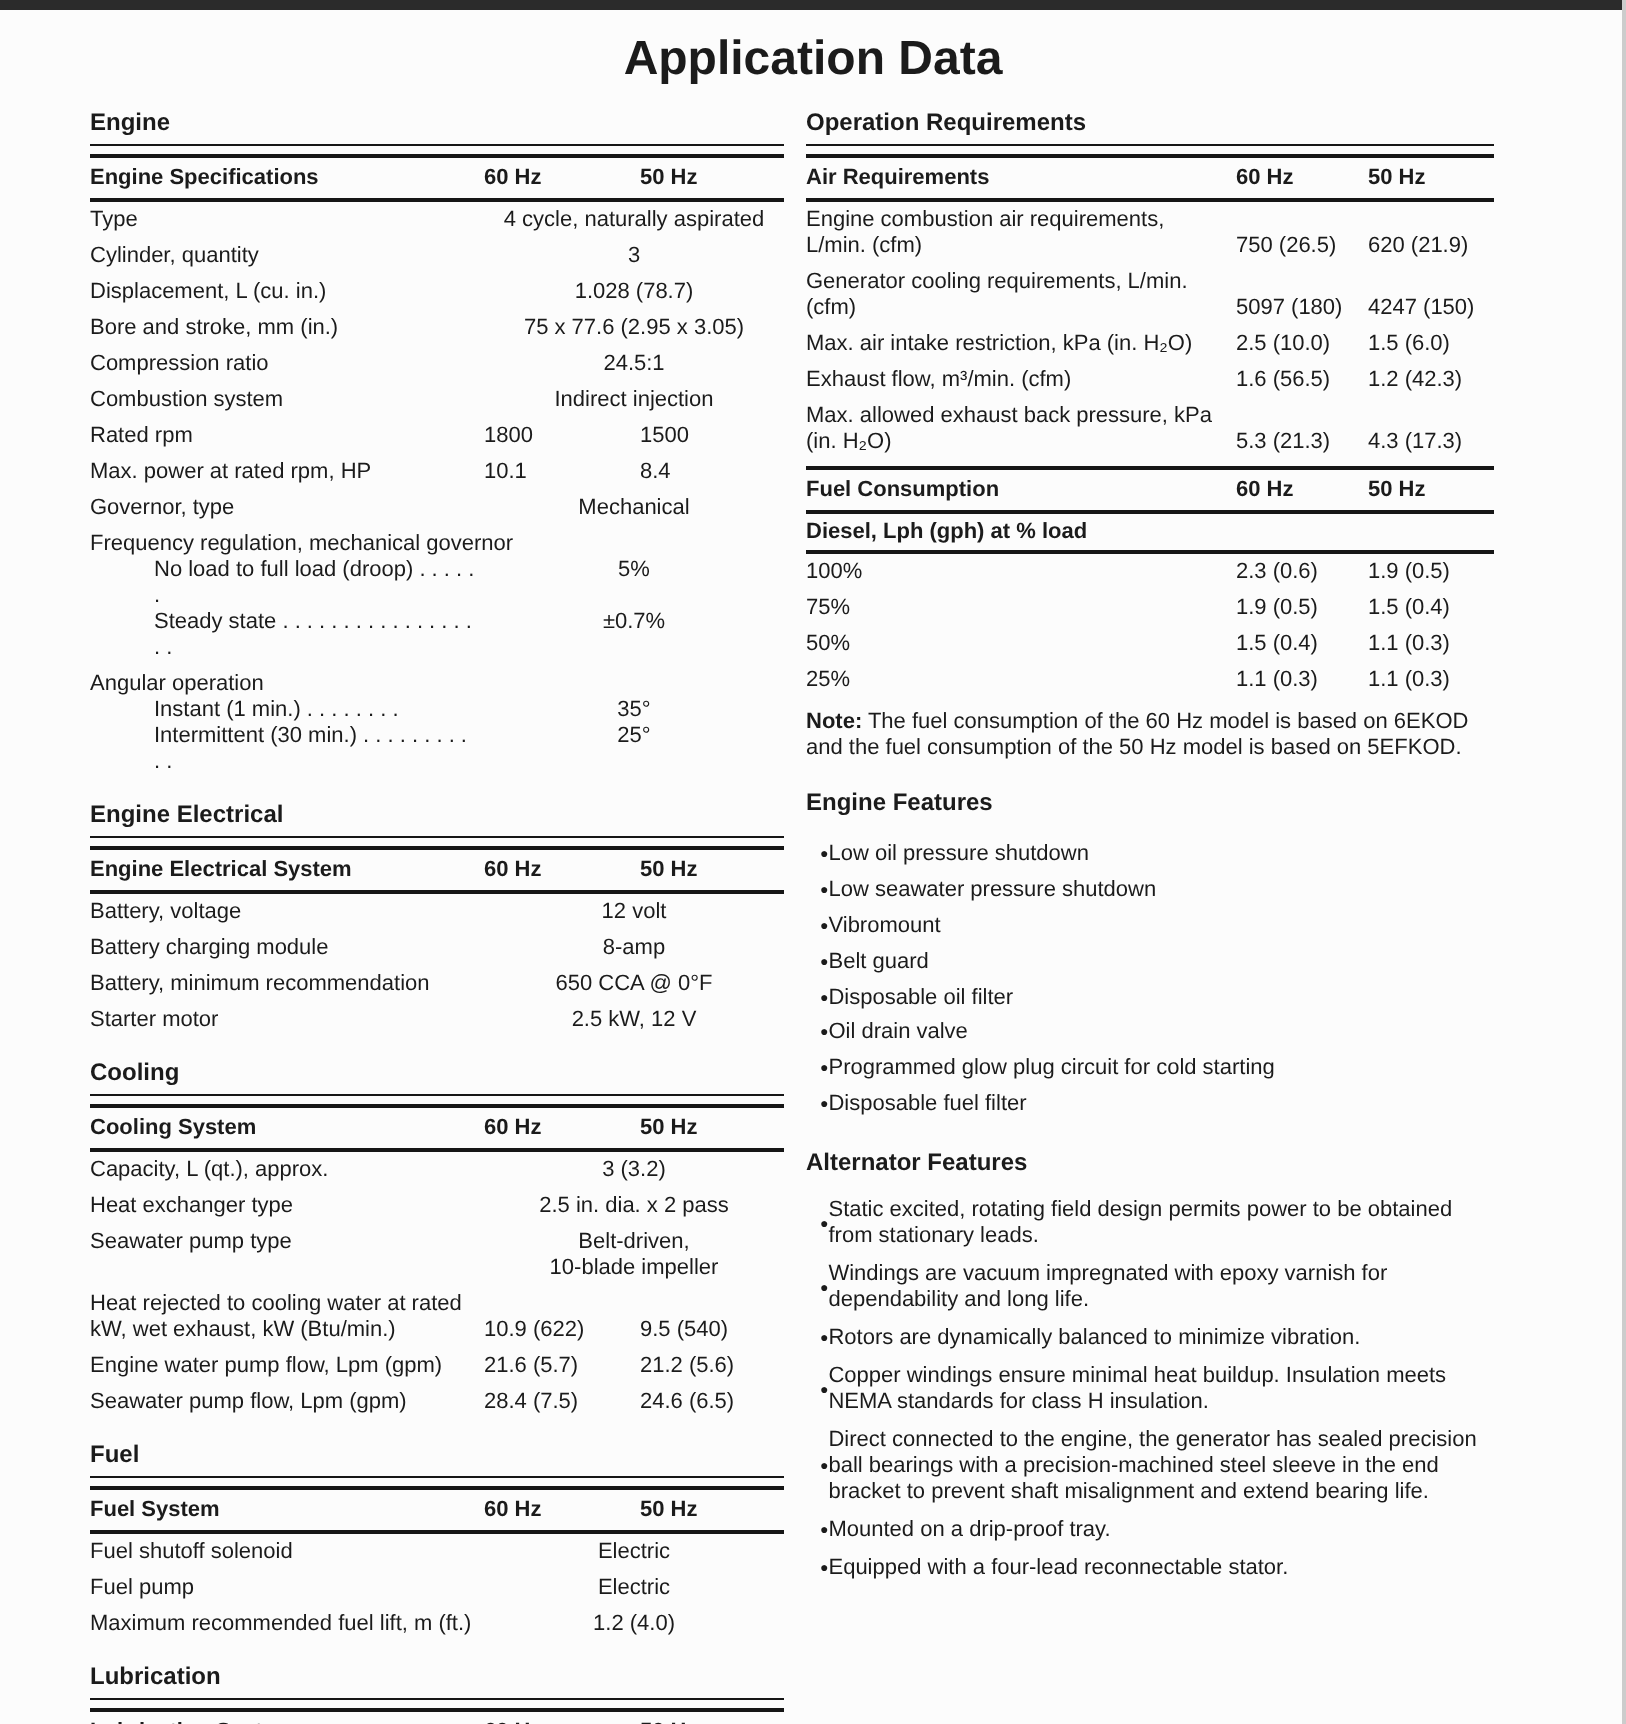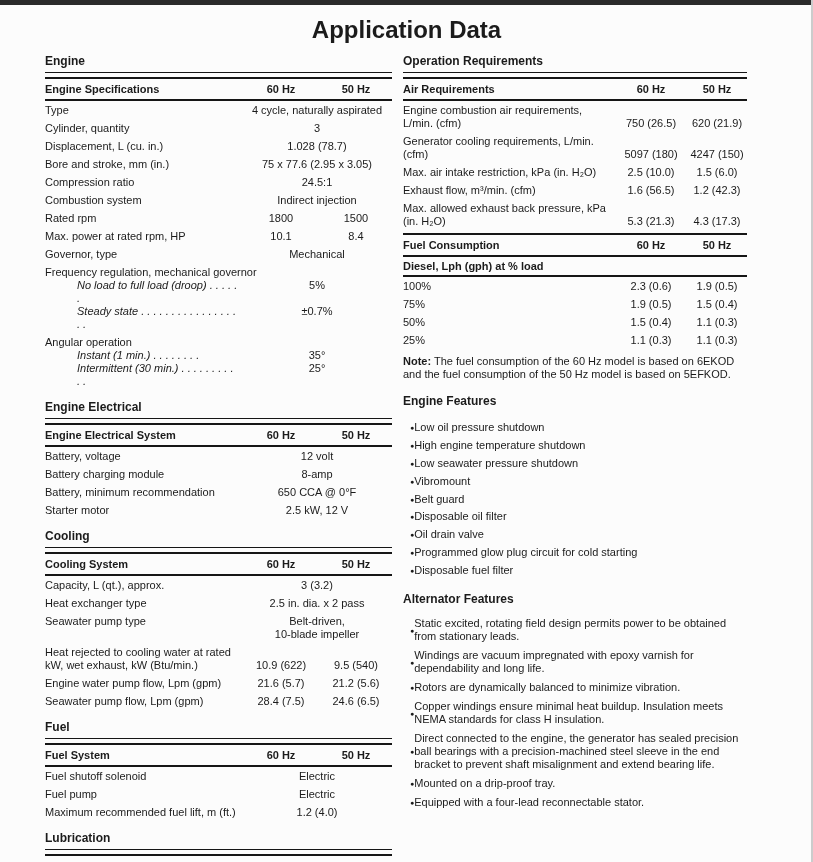--- a/index.html
+++ b/index.html
@@ -59,23 +59,23 @@
   }
   .t-subhead {
     font-weight: bold;
     padding: 3px 0 2px 0;
     border-bottom: 2px solid #161616;
     line-height: 13px;
   }
   .t-row { padding: 2.5px 0; line-height: 13px; align-items: end; }
   .t-row.v-start { align-items: start; }
   .cell-label { padding-right: 4px; }
-  .cell-v { text-align: center; }
+  .cell-v { }
   .cell-span { grid-column: 2 / 4; text-align: center; white-space: pre-line; }
-  .sub-label { padding-left: 32px; font-style: italic; }
+  .sub-label { padding-left: 32px; }
 
   .note { font-size: 11px; line-height: 13px; margin: 6px 0 0 0; }
   .note b { font-weight: bold; }
 
   ul.features { list-style: none; margin: 7px 0 0 0; padding: 0 0 0 7px; font-size: 11px; }
   .features li { display: flex; align-items: center; line-height: 13px; }
   .features.single li { padding: 2.4px 0; }
   .features.multi li { margin-bottom: 6px; }
   .bullet { font-size: 7px; line-height: 13px; flex: 0 0 auto; }
 </style>
@@ -337,24 +337,20 @@
 
     <section class="feat-sec">
       <h2 class="sec-heading plain">Engine Features</h2>
       <ul class="features single">
           <li>
             <span class="bullet">●</span>
             <span class="li-text">Low oil pressure shutdown</span>
           </li>
           <li>
             <span class="bullet">●</span>
-            <span class="li-text">High engine temperature shutdown</span>
-          </li>
-          <li>
-            <span class="bullet">●</span>
             <span class="li-text">Low seawater pressure shutdown</span>
           </li>
           <li>
             <span class="bullet">●</span>
             <span class="li-text">Vibromount</span>
           </li>
           <li>
             <span class="bullet">●</span>
             <span class="li-text">Belt guard</span>
           </li>

